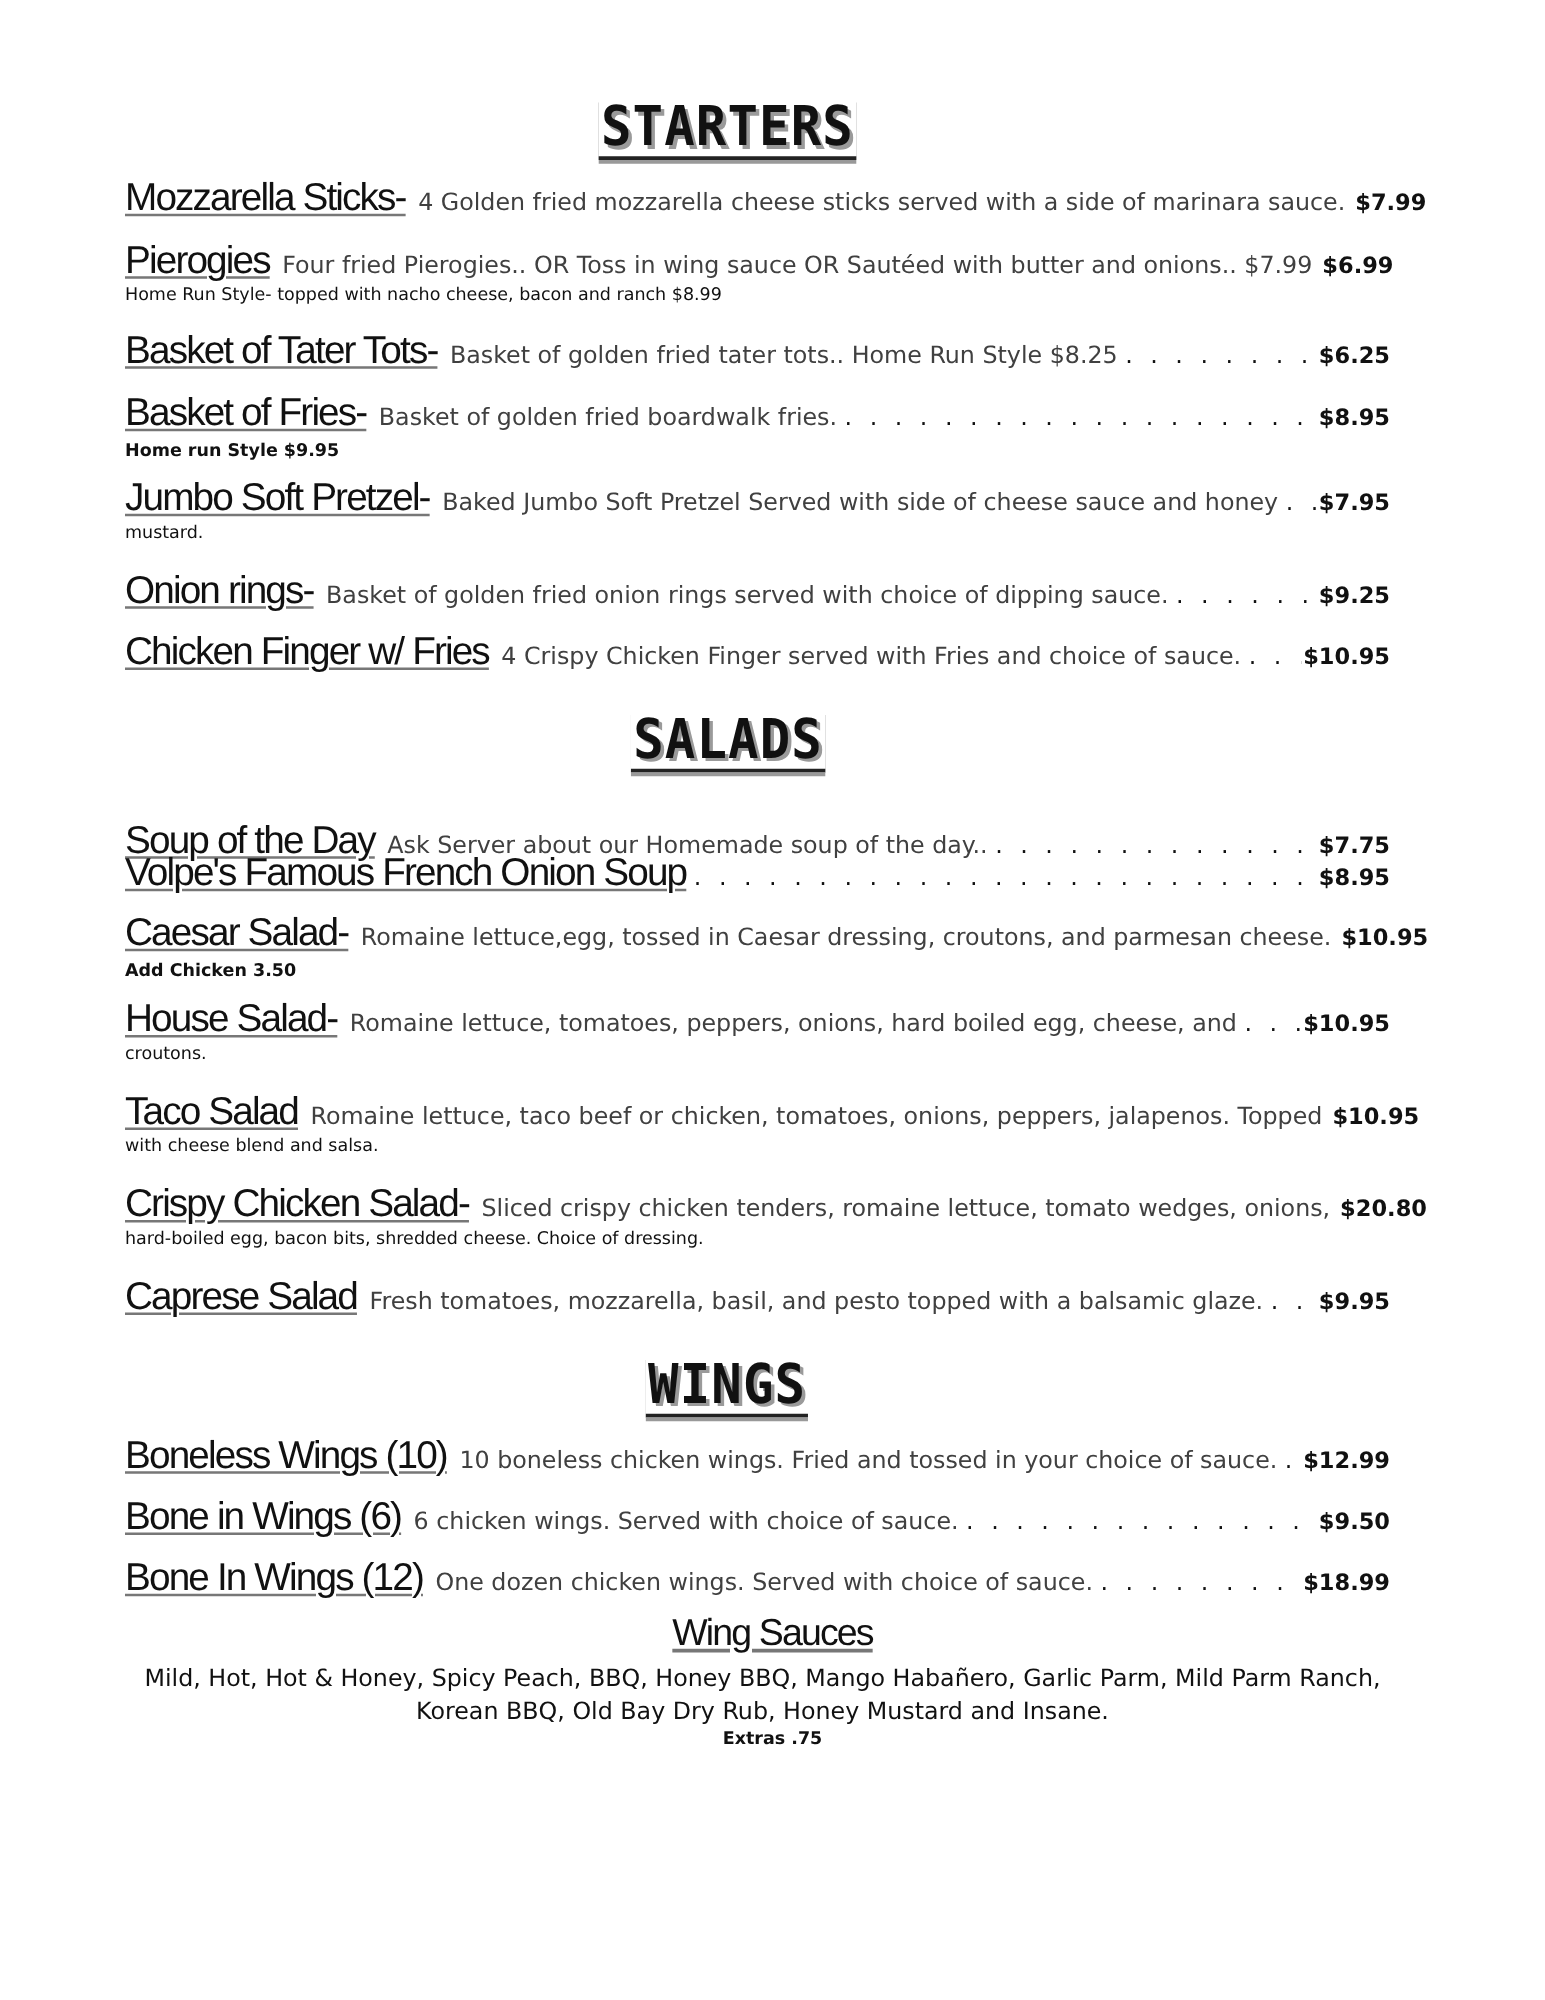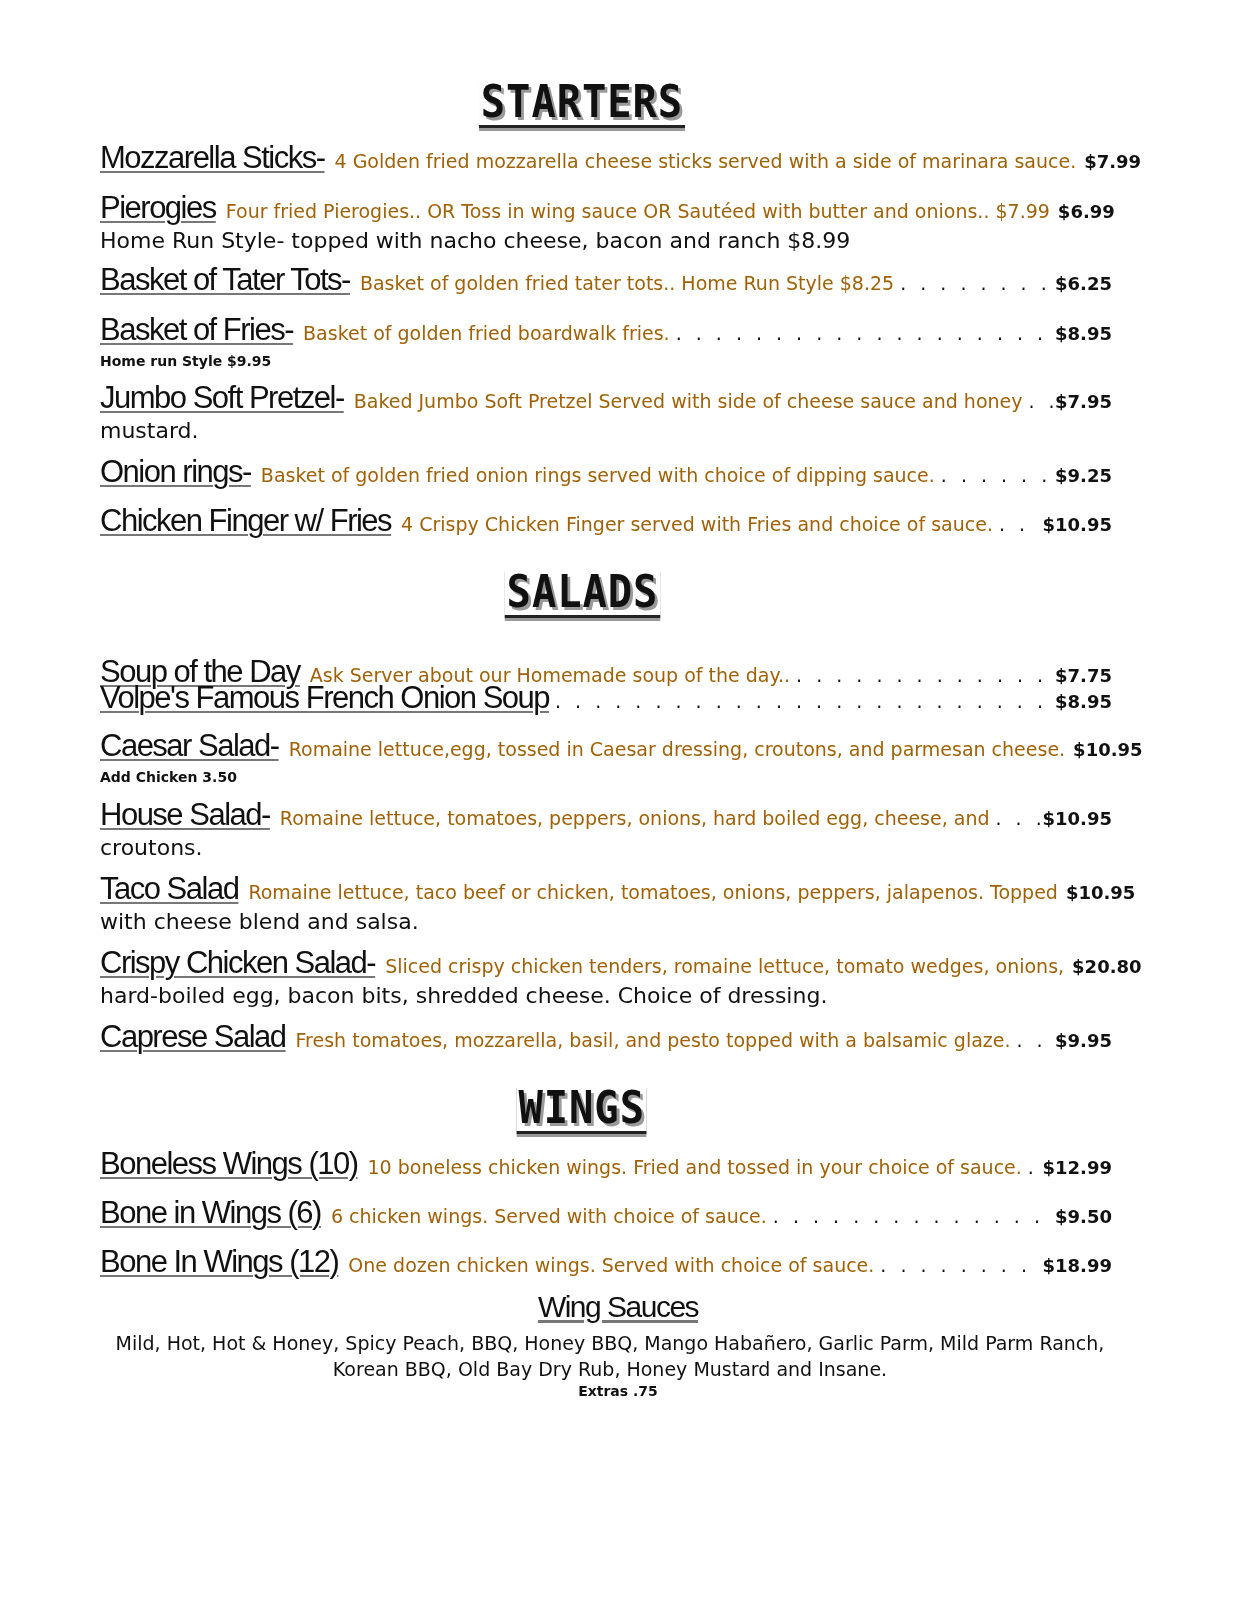--- a/index.html
+++ b/index.html
@@ -20,28 +20,28 @@
   }
   .item { position: absolute; left: 100px; width: 1012px; }
   .row { display: flex; align-items: baseline; white-space: nowrap; }
   .name {
     font-family: "Liberation Sans Narrow", "Liberation Sans", sans-serif;
     font-size: 31px; letter-spacing: -1.5px; color: #111;
     text-decoration: underline; text-decoration-color: #777;
     text-decoration-thickness: 2px; text-underline-offset: 3px;
     transform-origin: left; display: inline-block;
   }
-  .desc { font-size: 19px; margin-left: 10px; color: #a16207; }
+  .desc { font-size: 19px; margin-left: 10px; color: #404040; }
   .leader {
     flex: 1; overflow: hidden; font-size: 19px; color: #111;
     letter-spacing: 4px; margin: 0 2px 0 6px; text-align: right;
   }
   .leader.blank { visibility: hidden; }
   .price { font-weight: bold; font-size: 18px; color: #111; }
-  .cont { font-size: 22px; margin-top: 2px; }
+  .cont { font-size: 14px; margin-top: 2px; }
   .note { font-weight: bold; font-size: 14px; margin-top: 5px; }
   .sauces-title {
     position: absolute; left: 0; width: 1236px; text-align: center; top: 1290px;
   }
   .sauces-title span {
     font-family: "Liberation Sans", sans-serif; font-size: 30px; letter-spacing: -1.5px;
     text-decoration: underline; text-decoration-color: #777; text-underline-offset: 3px;
   }
   .sauces-list {
     position: absolute; left: 100px; width: 1020px; top: 1330px;

